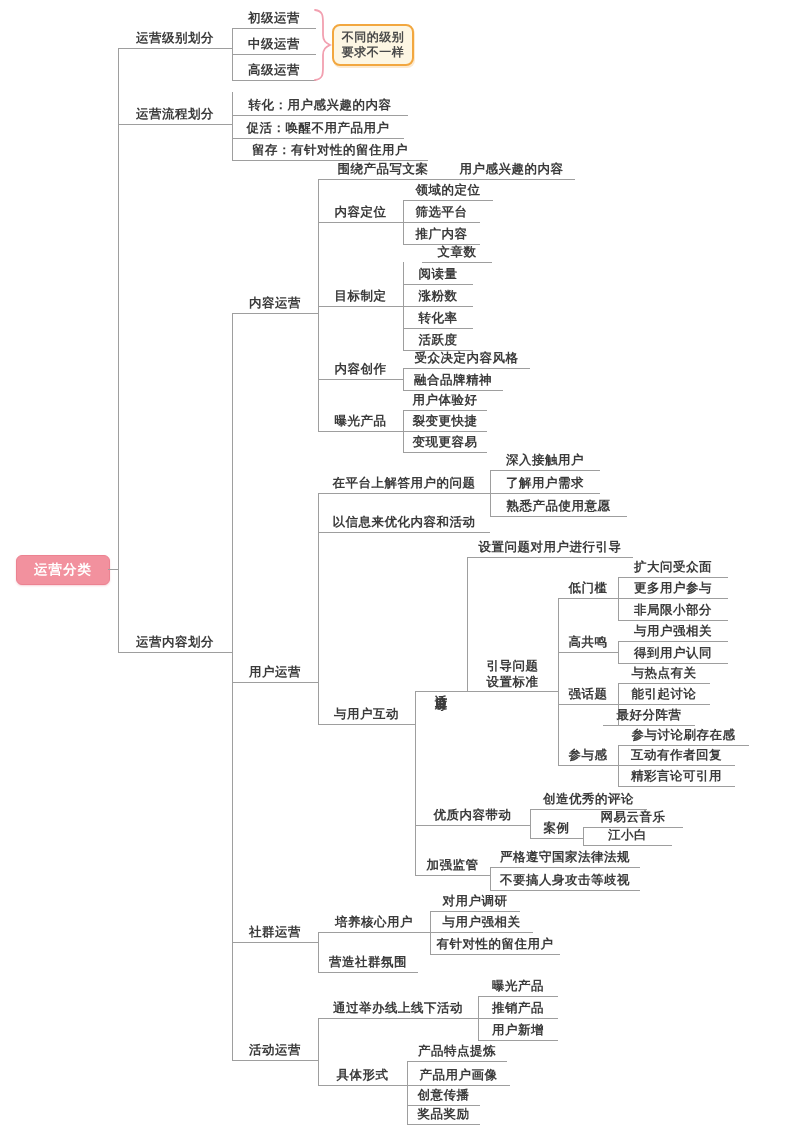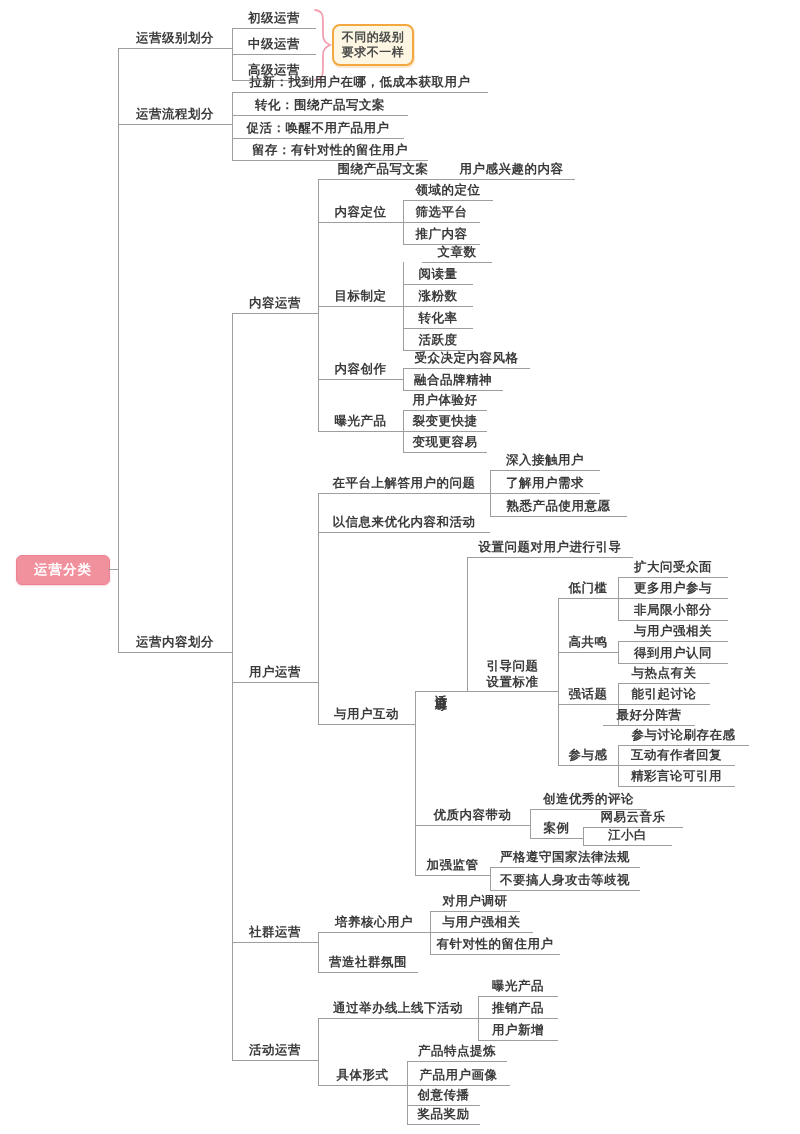--- a/index.html
+++ b/index.html
@@ -68,22 +68,21 @@
   <div class="lbl" style="left:232px;top:10px;width:84px">初级运营</div>
   <div class="lbl" style="left:232px;top:36px;width:84px">中级运营</div>
   <div class="lbl" style="left:232px;top:62px;width:84px">高级运营</div>
   <svg class="brace" width="20" height="74" viewBox="0 0 20 74">
     <path d="M3,2 C11,3 11,8 11,15 L11,27 C11,33 14,35 18,37 C14,39 11,41 11,47 L11,59 C11,66 11,71 3,72" fill="none" stroke="#F2A0B0" stroke-width="1.8" stroke-linecap="round"></path>
   </svg>
   <div class="callout">不同的级别
 要求不一样</div>
 
   <div class="lbl" style="left:118px;top:106px;width:114px">运营流程划分</div>
-  <div class="lbl" style="left:232px;top:74px;width:256px">拉新：找到用户在哪，低成本获取用户</div>
-  <div class="lbl" style="left:232px;top:97px;width:176px">转化：围绕产品写文案</div>
+  <div class="lbl" style="left:232px;top:97px;width:176px">转化：用户感兴趣的内容</div>
   <div class="lbl" style="left:232px;top:120px;width:172px">促活：唤醒不用产品用户</div>
   <div class="lbl" style="left:232px;top:142px;width:196px">留存：有针对性的留住用户</div>
 
   <div class="lbl" style="left:118px;top:634px;width:114px">运营内容划分</div>
 
   <div class="lbl" style="left:232px;top:295px;width:86px">内容运营</div>
   <div class="lbl" style="left:318px;top:161px;width:130px">围绕产品写文案</div>
   <div class="lbl" style="left:448px;top:161px;width:127px">用户感兴趣的内容</div>
   <div class="lbl" style="left:318px;top:204px;width:85px">内容定位</div>
   <div class="lbl" style="left:403px;top:182px;width:90px">领域的定位</div>

